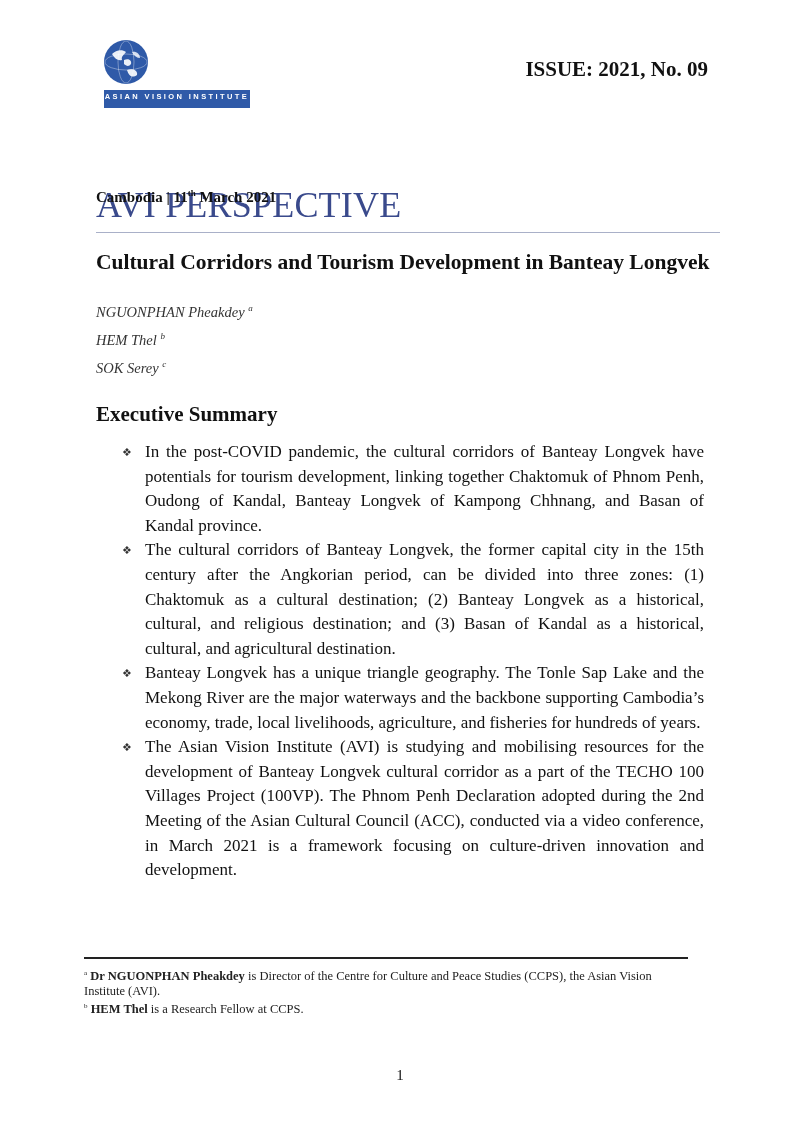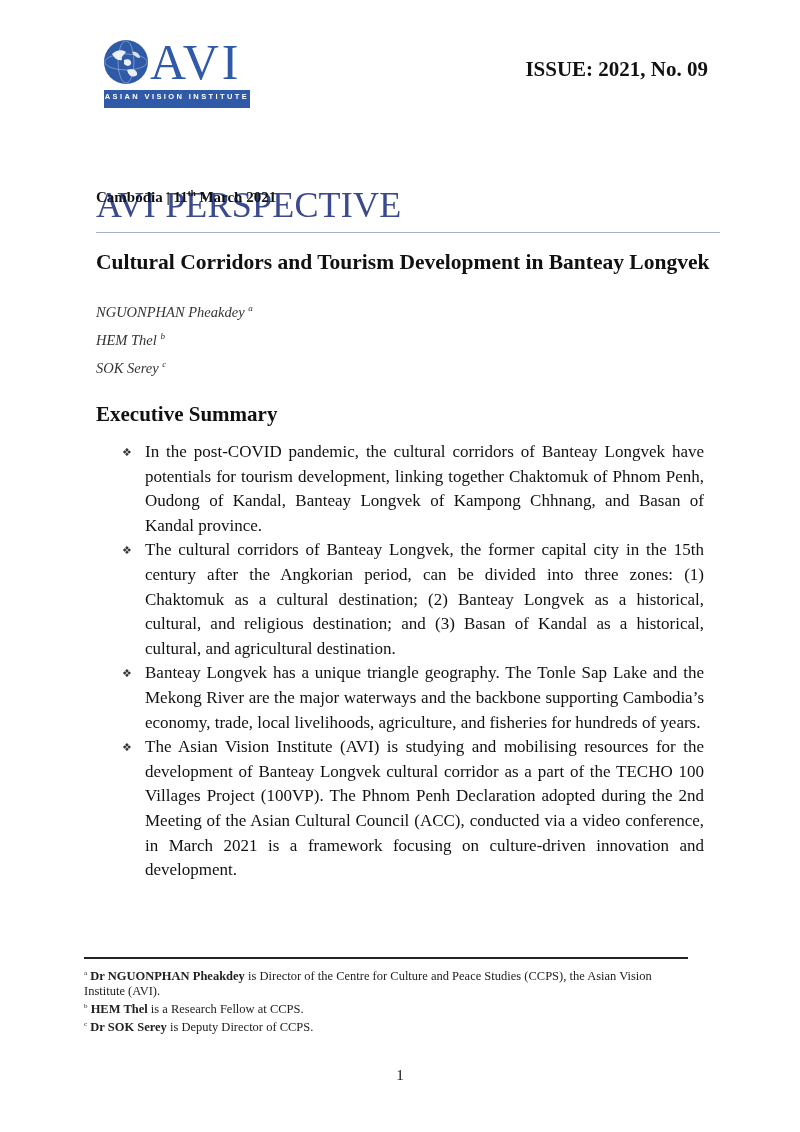--- a/index.html
+++ b/index.html
@@ -34,21 +34,20 @@
     <svg viewBox="0 0 44 44">
       <circle cx="22" cy="22" r="21" fill="#2f5aa8"></circle>
       <path d="M8 14 C12 10,18 9,22 12 C20 15,17 16,18 20 C14 21,11 19,8 14 Z" fill="#ffffff" opacity="0.9"></path>
       <path d="M20 20 C24 18,28 20,27 24 C25 27,22 26,20 24 Z" fill="#ffffff" opacity="0.9"></path>
       <path d="M23 30 C28 28,34 30,33 35 C29 38,25 37,23 30 Z" fill="#ffffff" opacity="0.9"></path>
       <path d="M28 12 C32 11,36 14,36 18 C33 18,30 16,28 12 Z" fill="#ffffff" opacity="0.8"></path>
       <ellipse cx="22" cy="22" rx="21" ry="8" fill="none" stroke="#ffffff" stroke-width="0.6" opacity="0.6"></ellipse>
       <ellipse cx="22" cy="22" rx="8" ry="21" fill="none" stroke="#ffffff" stroke-width="0.6" opacity="0.6"></ellipse>
     </svg>
   </div>
-  <div class="logo-avi">AVI</div>
   <div class="logo-band">ASIAN VISION INSTITUTE</div>
 </div>
 
 <div class="issue">ISSUE: 2021, No. 09</div>
 
 <div class="persp">AVI PERSPECTIVE</div>
 <div class="dateline"><span>Cambodia | 11</span><sup>th</sup><span> March 2021</span></div>
 <div class="rule"></div>
 
 <div class="title">Cultural Corridors and Tourism Development in Banteay Longvek</div>
@@ -63,16 +62,15 @@
   <li style="margin-bottom:0;"><span class="bullet-icon">❖</span><span>In the post-COVID pandemic, the cultural corridors of Banteay Longvek have potentials for tourism development, linking together Chaktomuk of Phnom Penh, Oudong of Kandal, Banteay Longvek of Kampong Chhnang, and Basan of Kandal province.</span></li>
   <li><span class="bullet-icon">❖</span><span>The cultural corridors of Banteay Longvek, the former capital city in the 15th century after the Angkorian period, can be divided into three zones: (1) Chaktomuk as a cultural destination; (2) Banteay Longvek as a historical, cultural, and religious destination; and (3) Basan of Kandal as a historical, cultural, and agricultural destination.</span></li>
   <li><span class="bullet-icon">❖</span><span>Banteay Longvek has a unique triangle geography. The Tonle Sap Lake and the Mekong River are the major waterways and the backbone supporting Cambodia’s economy, trade, local livelihoods, agriculture, and fisheries for hundreds of years.</span></li>
   <li><span class="bullet-icon">❖</span><span>The Asian Vision Institute (AVI) is studying and mobilising resources for the development of Banteay Longvek cultural corridor as a part of the TECHO 100 Villages Project (100VP). The Phnom Penh Declaration adopted during the 2nd Meeting of the Asian Cultural Council (ACC), conducted via a video conference, in March 2021 is a framework focusing on culture-driven innovation and development.</span></li>
 </ul>
 
 <div class="fn-rule"></div>
 <div class="footnotes">
   <div><sup>a</sup> <b>Dr NGUONPHAN Pheakdey</b><span> is Director of the Centre for Culture and Peace Studies (CCPS), the Asian Vision Institute (AVI).</span></div>
   <div><sup>b</sup> <b>HEM Thel</b><span> is a Research Fellow at CCPS.</span></div>
-  <div><sup>c</sup> <b>Dr SOK Serey</b><span> is Deputy Director of CCPS.</span></div>
 </div>
 
 <div class="pageno">1</div>
 
 </body></html>

